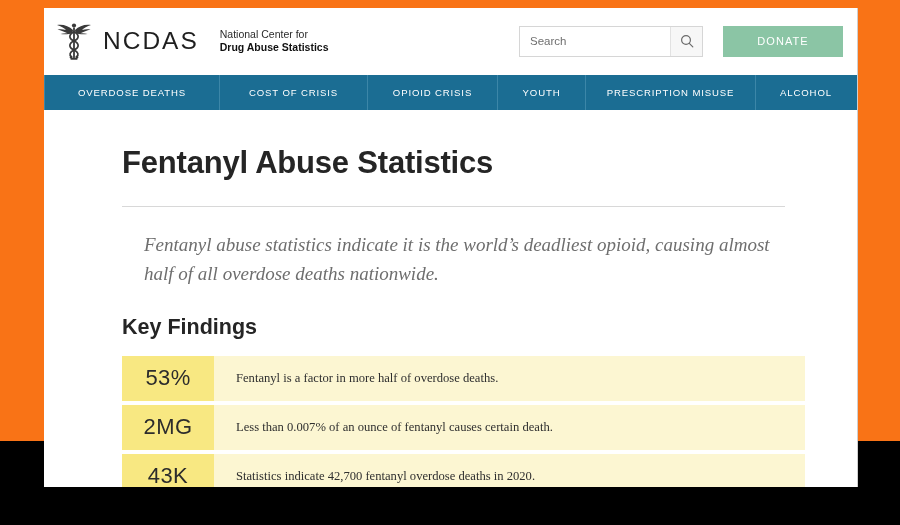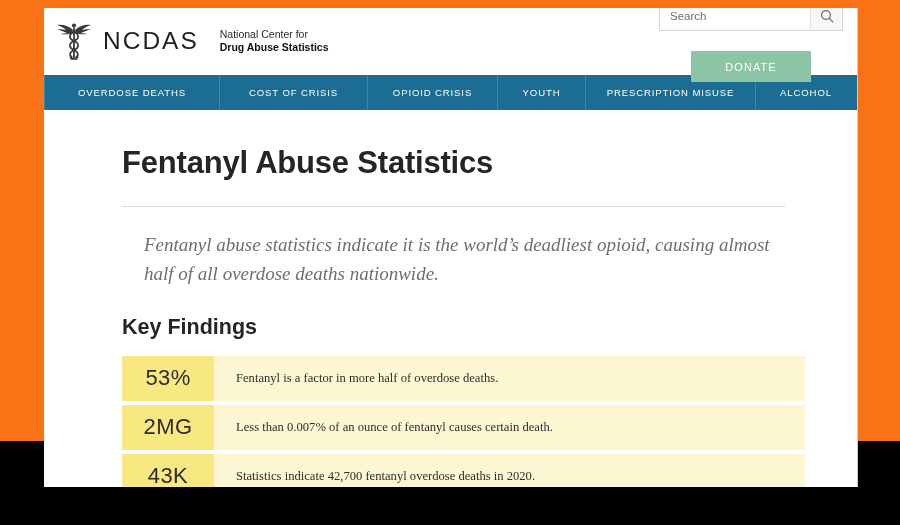--- a/index.html
+++ b/index.html
@@ -79,21 +79,20 @@
     color: #111111;
     font-weight: bold;
     display: block;
   }
 
   .header-right {
     margin-left: auto;
     display: flex;
     align-items: center;
     gap: 20px;
-    flex-direction: column;
   }
 
   .search-wrap {
     display: flex;
     align-items: stretch;
     height: 31px;
     border: 1px solid #d6d6d6;
     background: #ffffff;
   }
   .search-input {

